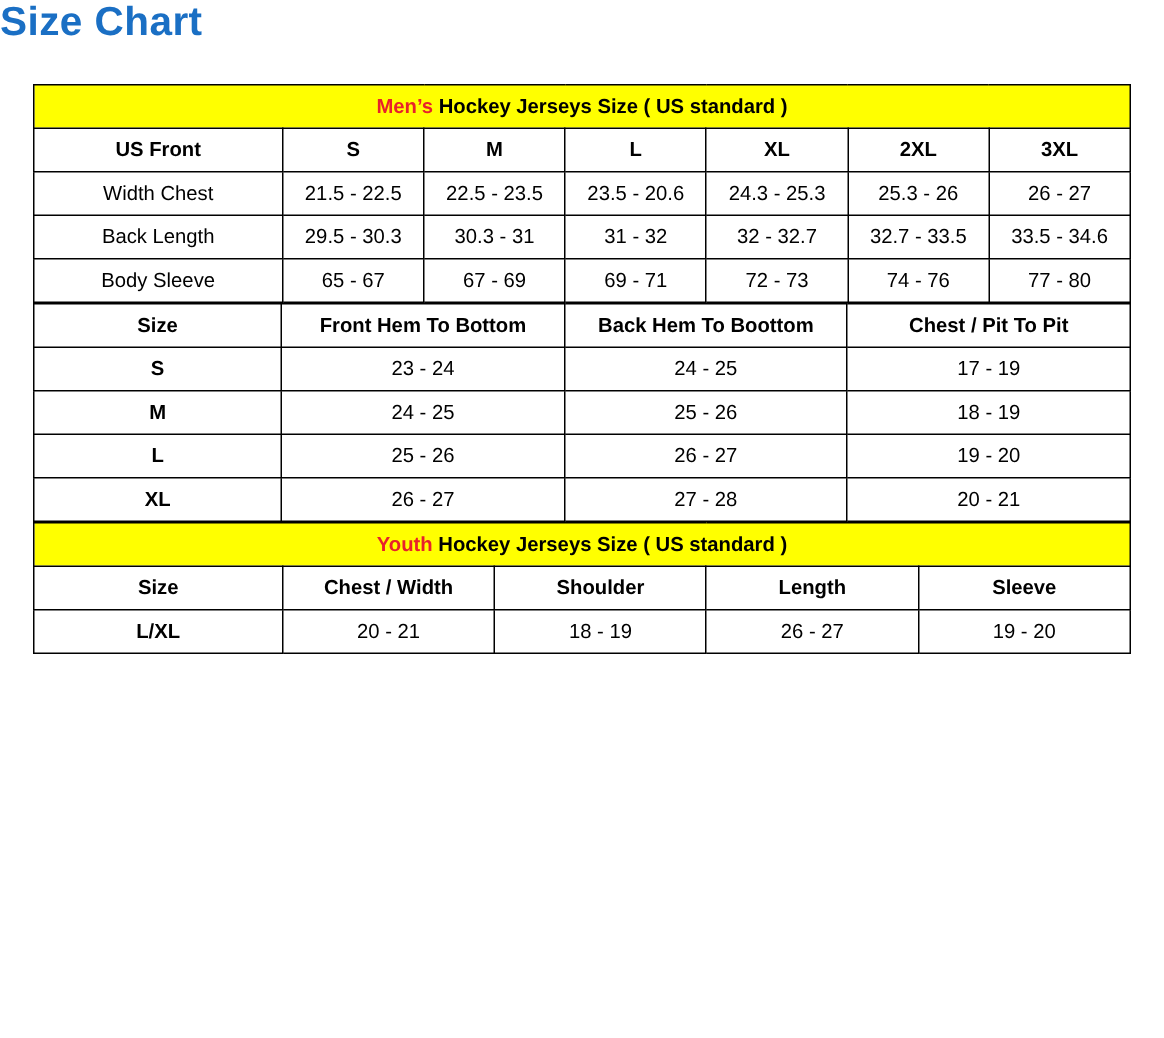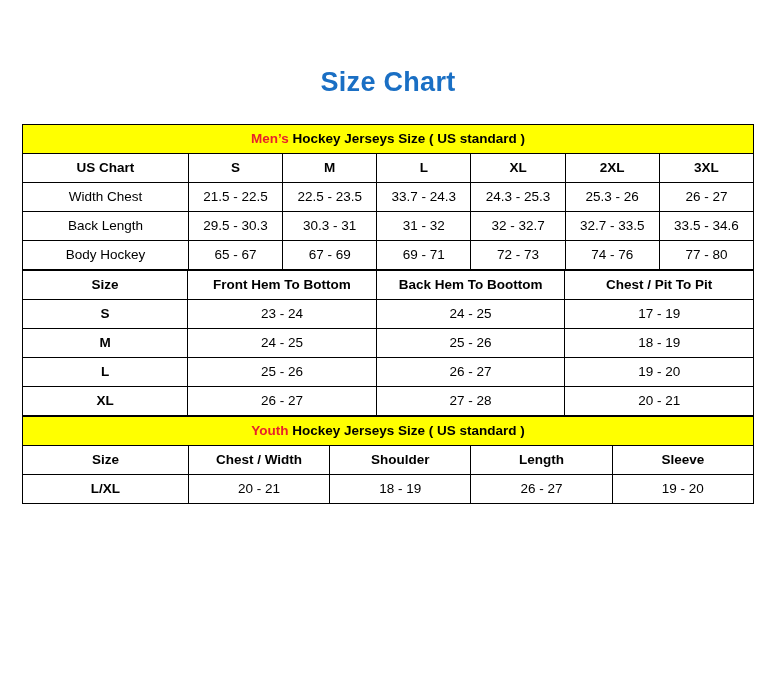--- a/index.html
+++ b/index.html
@@ -14,26 +14,24 @@
     color: #000000;
     overflow: hidden;
   }
   .page {
     position: relative;
     width: 776px;
     height: 692px;
     box-sizing: border-box;
   }
   .title {
-    text-align: center;
     color: #1a6fc4;
     font-size: 27px;
     font-weight: bold;
     letter-spacing: 0.3px;
-    padding-top: 68px;
     line-height: 1.1;
   }
   .chart-wrap {
     width: 732px;
     margin: 26px auto 0 auto;
   }
   table.sz {
     border-collapse: collapse;
     width: 100%;
     table-layout: fixed;
@@ -93,48 +91,48 @@
           <col class="c-men-x">
         <col class="c-men-x">
           <col class="c-men-x">
           <col class="c-men-x">
       </colgroup>
       <tbody>
         <tr>
           <td class="band" colspan="7"><span class="hl">Men’s</span><span class="rest"> Hockey Jerseys Size ( US standard )</span></td>
         </tr>
         <tr>
-          <td class="hdr">US Chart</td>
+          <td class="hdr">US Front</td>
           <td class="hdr">S</td>
           <td class="hdr">M</td>
           <td class="hdr">L</td>
           <td class="hdr">XL</td>
           <td class="hdr">2XL</td>
           <td class="hdr">3XL</td>
         </tr>
         <tr>
           <td class="lbl">Width Chest</td>
           <td>21.5 - 22.5</td>
           <td>22.5 - 23.5</td>
-          <td>33.7 - 24.3</td>
+          <td>23.5 - 20.6</td>
           <td>24.3 - 25.3</td>
           <td>25.3 - 26</td>
           <td>26 - 27</td>
         </tr>
         <tr>
           <td class="lbl">Back Length</td>
           <td>29.5 - 30.3</td>
           <td>30.3 - 31</td>
           <td>31 - 32</td>
           <td>32 - 32.7</td>
           <td>32.7 - 33.5</td>
           <td>33.5 - 34.6</td>
         </tr>
         <tr>
-          <td class="lbl">Body Hockey</td>
+          <td class="lbl">Body Sleeve</td>
           <td>65 - 67</td>
           <td>67 - 69</td>
           <td>69 - 71</td>
           <td>72 - 73</td>
           <td>74 - 76</td>
           <td>77 - 80</td>
         </tr>
       </tbody>
     </table>
 

